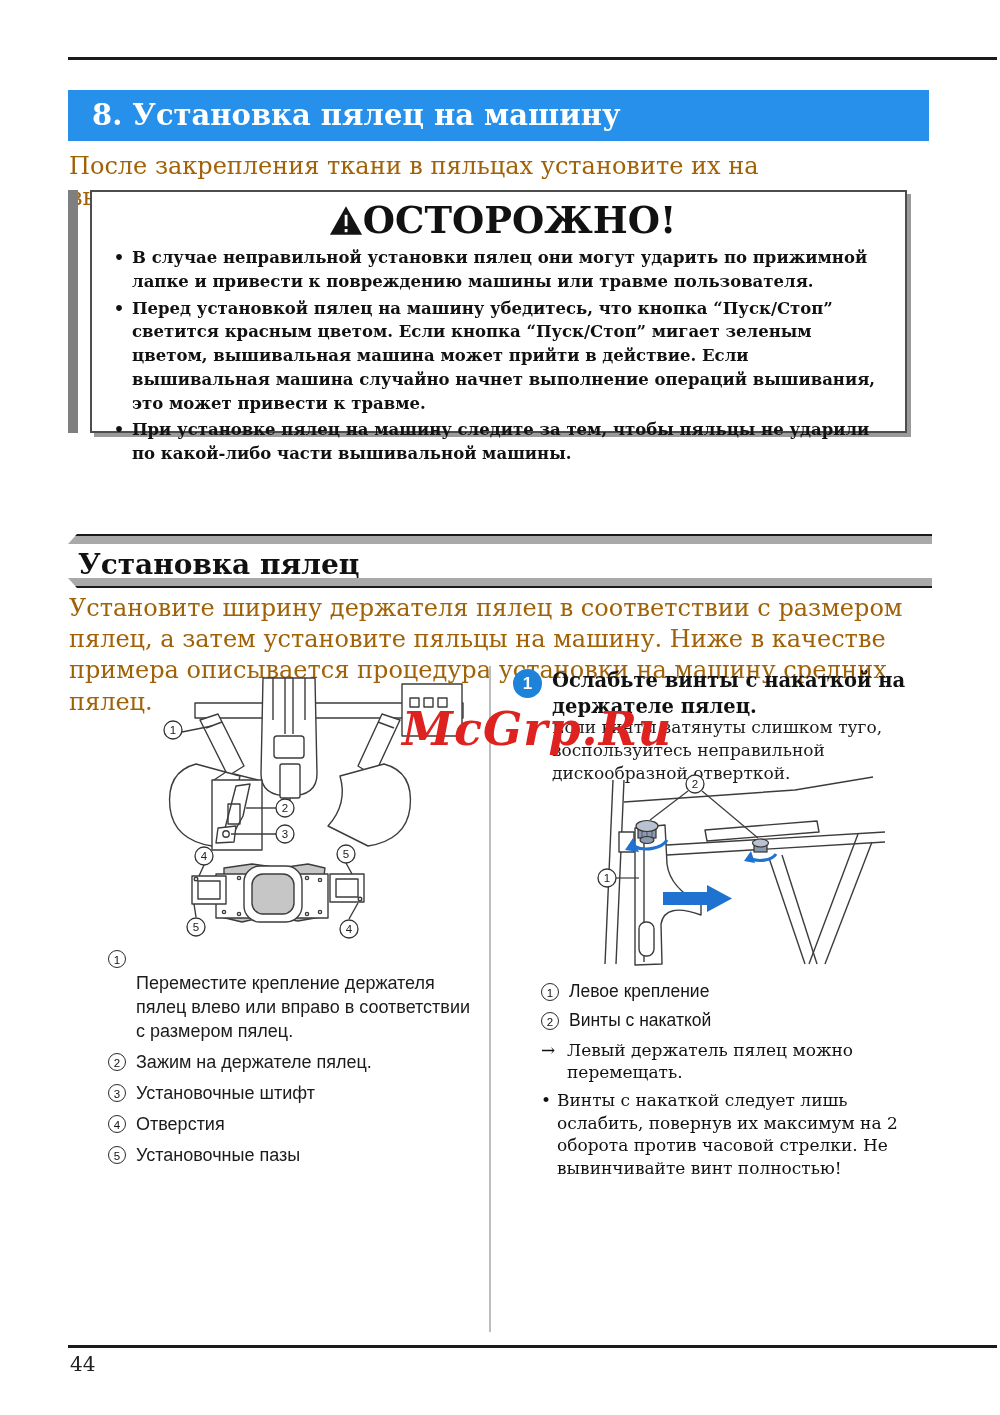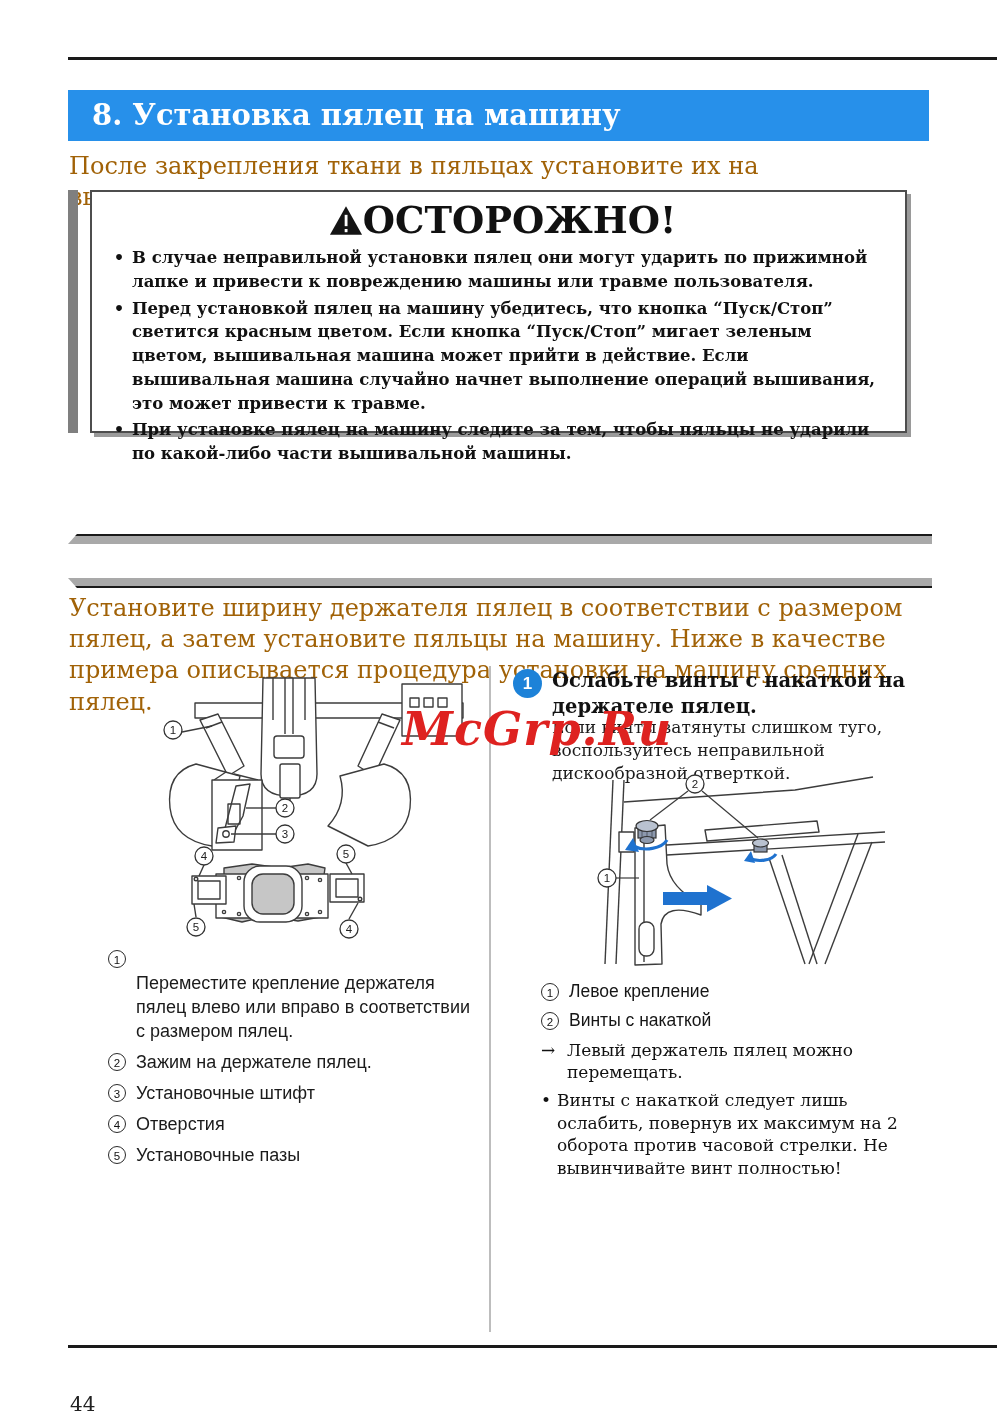--- a/index.html
+++ b/index.html
@@ -48,21 +48,21 @@
   .legend-row{display:flex;margin-bottom:8px;}
   .legend-label{font-size:17.5px;color:#161616;}
   .result-row{display:flex;font-family:"DejaVu Serif",serif;font-size:17px;line-height:1.3;}
   .result-row .arr{flex:0 0 26px;}
   .note-bullet{display:flex;font-family:"DejaVu Serif",serif;font-size:17px;line-height:1.32;}
   .note-bullet .blt{flex:0 0 16px;}
 
   .watermark{color:#de2220;font-family:"DejaVu Serif",serif;font-style:italic;font-weight:bold;
              font-size:46px;letter-spacing:1px;z-index:50;}
 
-  .pagenum{font-family:"DejaVu Serif",serif;font-size:20px;color:#222;margin-top:40px;}
+  .pagenum{font-family:"DejaVu Serif",serif;font-size:20px;color:#222;}
 
   svg text.callout{font-family:"Liberation Sans",sans-serif;font-size:11.5px;fill:#222;}
 </style>
 </head>
 <body>
 
 <div class="page">
 
   <div class="abs rule" style="left:68px;top:57px;width:929px;"></div>
 
@@ -93,20 +93,21 @@
       </div>
       <div class="warn-item">
         <span class="blt">•</span>
         <span>При установке пялец на машину следите за тем, чтобы пяльцы не ударили по какой-либо части вышивальной машины.</span>
       </div>
     </div>
   </div>
 
 
   <div class="abs secbar top" style="left:68px;top:534px;width:864px;height:8px;"></div>
+  <div class="abs sec-title" style="left:78px;top:548px;">Установка пялец</div>
   <div class="abs secbar bot" style="left:68px;top:578px;width:864px;height:8px;"></div>
 
   <div class="abs intro" style="left:69px;top:593px;width:872px;">Установите ширину держателя пялец в соответствии с размером пялец, а затем установите пяльцы на машину. Ниже в качестве примера описывается процедура установки на машину средних пялец.</div>
 
   <div class="abs divider" style="left:489px;top:666px;height:666px;"></div>
 
   <svg class="abs" style="left:100px;top:676px;" width="380" height="272" viewBox="0 0 380 272">
     <g stroke="#3c3c3c" stroke-width="1.4" fill="none" stroke-linejoin="round">
 
       <rect x="95" y="27" width="268" height="15" fill="#fff"></rect>

